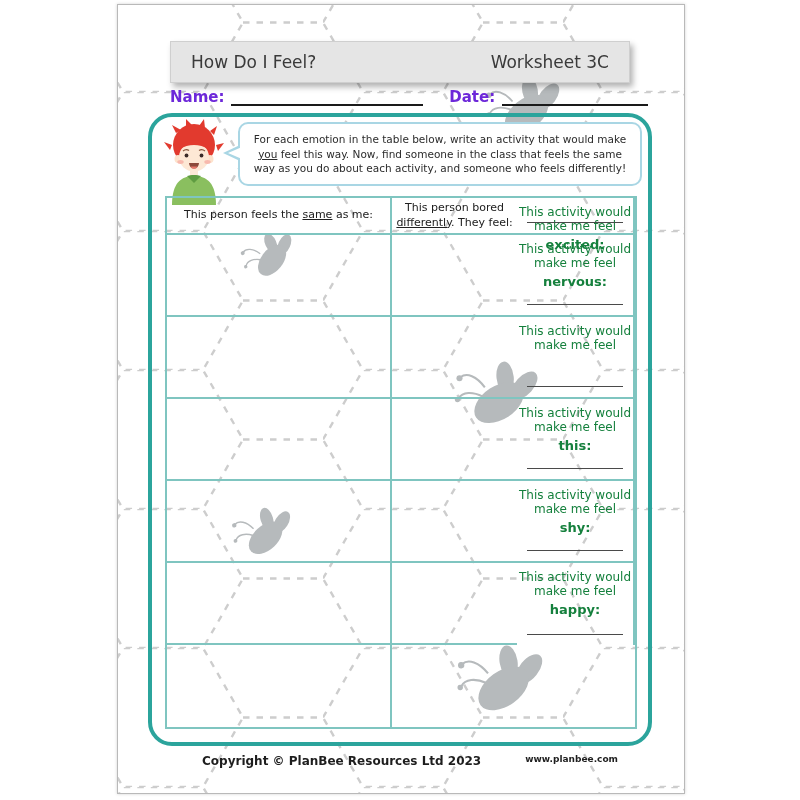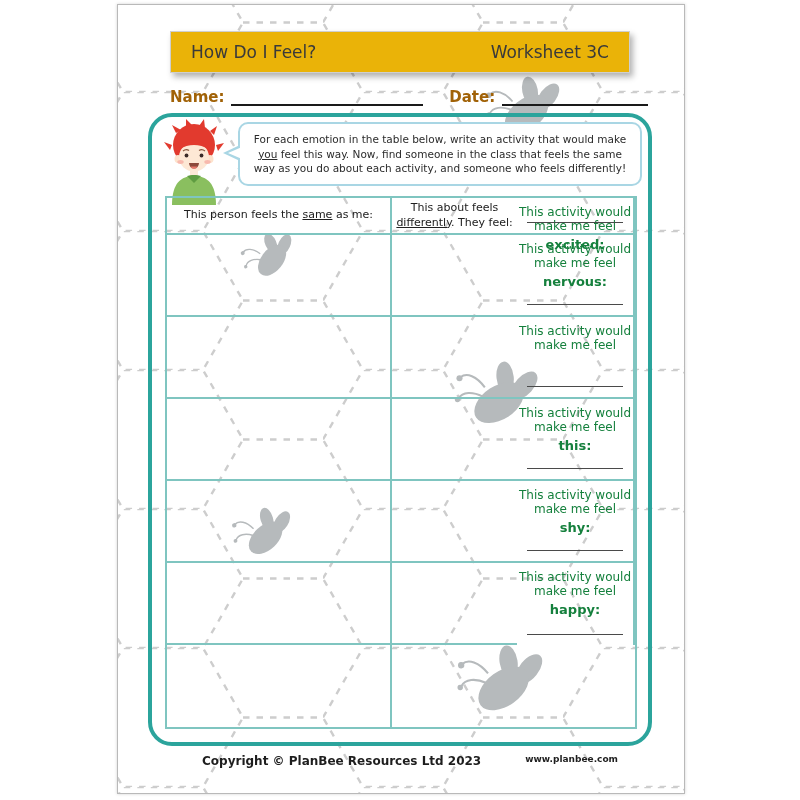--- a/index.html
+++ b/index.html
@@ -9,30 +9,30 @@
   }
   .page{
     position:absolute;left:117px;top:4px;width:566px;height:788px;
     background:#fff;border:1px solid #b9b9b9;box-shadow:0 0 3px rgba(0,0,0,.18);
     overflow:hidden;
   }
   .hex-pattern{position:absolute;left:0;top:0;width:100%;height:100%;z-index:0;}
 
   
   .title-box{
-    position:absolute;left:52px;top:26px;width:460px;height:42px;box-sizing:border-box;
-    background:#eab308;border:1px solid #cfcfcf;box-shadow:3px 4px 6px rgba(0,0,0,.30);
+    position:absolute;left:52px;top:36px;width:460px;height:42px;box-sizing:border-box;
+    background:#e5e5e5;border:1px solid #cfcfcf;box-shadow:3px 4px 6px rgba(0,0,0,.30);
     display:flex;align-items:center;justify-content:space-between;padding:0 20px;
     font-size:17px;color:#3a3a3a;z-index:2;
   }
 
   
   .name-row{
     position:absolute;left:52px;top:82px;width:478px;z-index:2;
-    display:flex;align-items:flex-end;font-weight:bold;font-size:15px;color:#a16207;
+    display:flex;align-items:flex-end;font-weight:bold;font-size:15px;color:#6d28d9;
   }
   .fill-line{height:17px;border-bottom:2px solid #1a1a1a;}
   .name-line{width:200px;margin:0 26px 0 7px;}
   .date-line{width:152px;margin-left:7px;}
 
   
   .frame{
     position:absolute;left:30px;top:108px;width:504px;height:633px;box-sizing:border-box;
     border:4px solid #2ba49c;border-radius:24px;z-index:2;
   }
@@ -161,21 +161,21 @@
       <span class="tail-inner"></span>
       <span class="bubble-text"><span>For each emotion in the table below, write an activity that would make </span><u>you</u><span> feel this way. Now, find someone in the class that feels the same way as you do about each activity, and someone who feels differently!</span></span>
     </div>
 
     <div class="worksheet-table">
 
       <div class="cell hcell">
         <span><span>This person feels the </span><u>same</u><span> as me:</span></span>
       </div>
       <div class="cell hcell last-col">
-        <span><span>This about feels </span><u>differently</u><span>. They feel:</span></span>
+        <span><span>This person bored </span><u>differently</u><span>. They feel:</span></span>
       </div>
 
       <div class="cell acell">
         <div>This activity would make me feel</div>
         <div class="emotion"><span>excited</span><span>:</span></div>
         <div class="write-line"></div>
       </div>
       <div class="cell"></div>
       <div class="cell last-col"></div>
 

